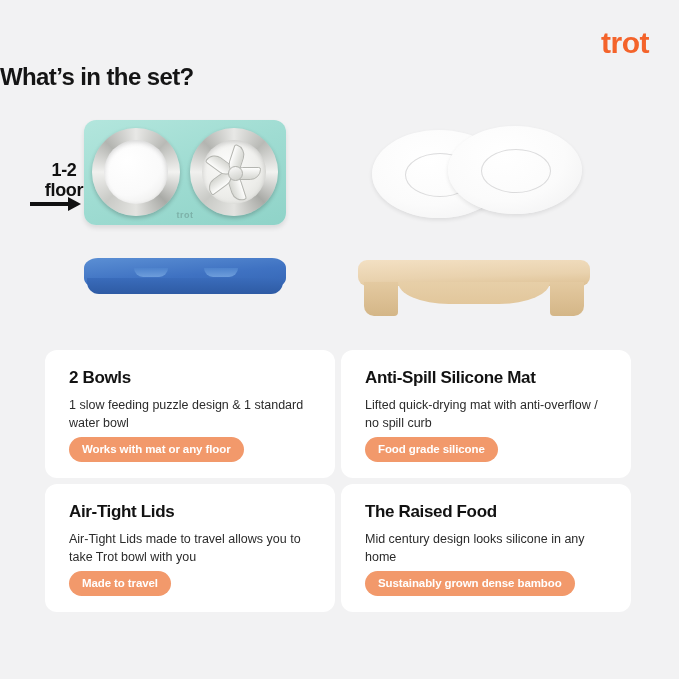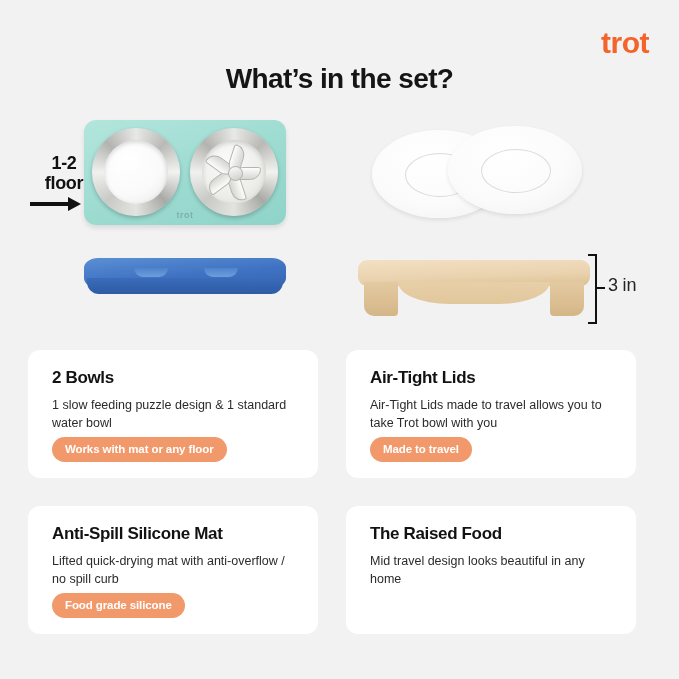--- a/index.html
+++ b/index.html
@@ -27,41 +27,40 @@
     color: #f4632a;
     line-height: 1;
   }
 
   
   .headline {
     position: absolute;
     top: 63px;
     left: 0;
     width: 679px;
-    text-align: center;
-    font-size: 28px;
+    font-size: 24px;
     font-weight: bold;
     letter-spacing: -0.6px;
     color: #151515;
   }
 
   
   .hero {
     position: absolute;
     top: 110px;
     left: 0;
     width: 679px;
     height: 225px;
   }
 
   
   .cups-note {
     position: absolute;
     left: 28px;
-    top: 43px;
+    top: 50px;
     width: 72px;
     text-align: center;
     font-size: 18px;
     font-weight: bold;
     line-height: 1.12;
     color: #111;
     letter-spacing: -0.3px;
   }
   .cups-arrow {
     position: absolute;
@@ -294,27 +293,27 @@
     left: 20px;
     top: 21px;
     font-size: 18px;
     color: #242424;
     letter-spacing: -0.2px;
   }
 
   
   .cards {
     position: absolute;
-    left: 28px;
+    left: 45px;
     top: 350px;
     width: 590px;
     display: grid;
     grid-template-columns: 290px 290px;
     grid-template-rows: 128px 128px;
-    gap: 28px;
+    gap: 6px;
   }
   .card {
     background: #ffffff;
     border-radius: 12px;
     padding: 18px 22px 0 24px;
     box-sizing: border-box;
     position: relative;
   }
   .card-title {
     font-size: 17px;
@@ -396,46 +395,42 @@
     <div class="edge"></div>
   </div>
 
   <div class="stand">
     <div class="slab"></div>
     <div class="arch"></div>
     <div class="leg l"></div>
     <div class="leg r"></div>
   </div>
 
-  <div class="measure">
-    <div class="bar"></div>
-    <div class="tick"></div>
-    <div class="label">3 in</div>
-  </div>
 
 </div>
 
 <div class="cards">
 
   <div class="card">
     <p class="card-title">2 Bowls</p>
     <p class="card-desc">1 slow feeding puzzle design &amp; 1 standard water bowl</p>
     <span class="badge">Works with mat or any floor</span>
   </div>
 
   <div class="card">
+    <p class="card-title">Anti-Spill Silicone Mat</p>
+    <p class="card-desc">Lifted quick-drying mat with anti-overflow / no spill curb</p>
+    <span class="badge">Food grade silicone</span>
+  </div>
+
+  <div class="card">
     <p class="card-title">Air-Tight Lids</p>
     <p class="card-desc">Air-Tight Lids made to travel allows you to take Trot bowl with you</p>
     <span class="badge">Made to travel</span>
   </div>
 
   <div class="card">
-    <p class="card-title">Anti-Spill Silicone Mat</p>
-    <p class="card-desc">Lifted quick-drying mat with anti-overflow / no spill curb</p>
-    <span class="badge">Food grade silicone</span>
-  </div>
-
-  <div class="card">
     <p class="card-title">The Raised Food</p>
-    <p class="card-desc">Mid travel design looks beautiful in any home</p>
+    <p class="card-desc">Mid century design looks silicone in any home</p>
+    <span class="badge">Sustainably grown dense bamboo</span>
   </div>
 
 </div>
 
 </body></html>

